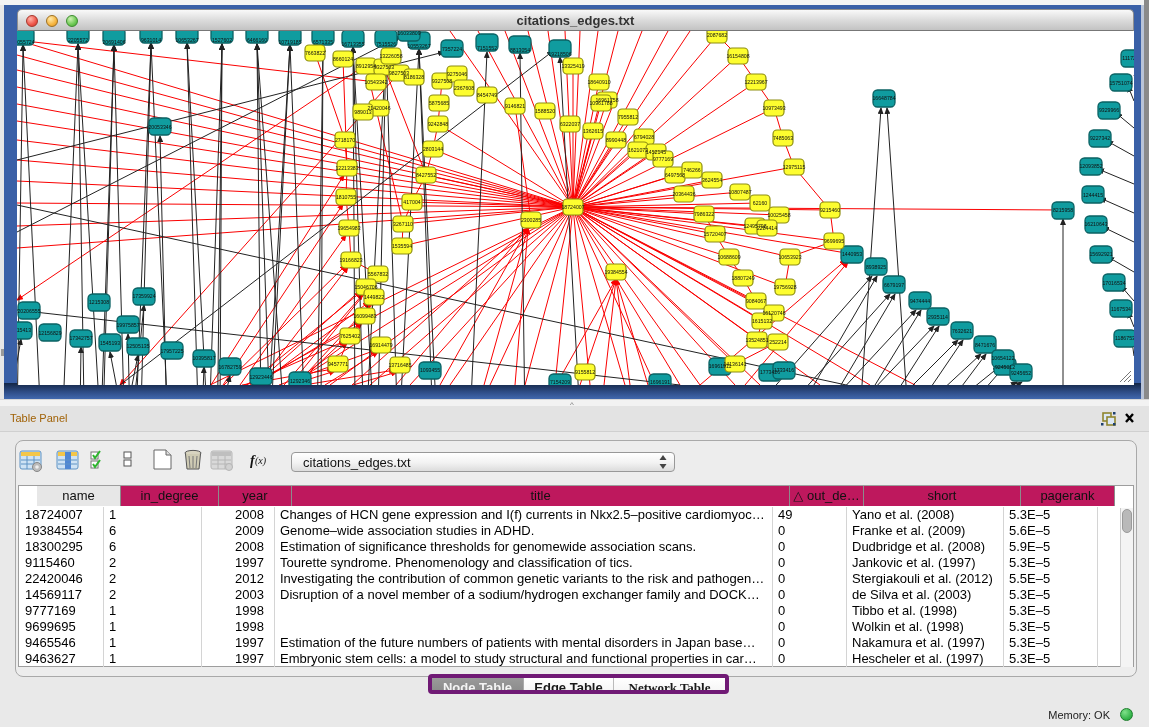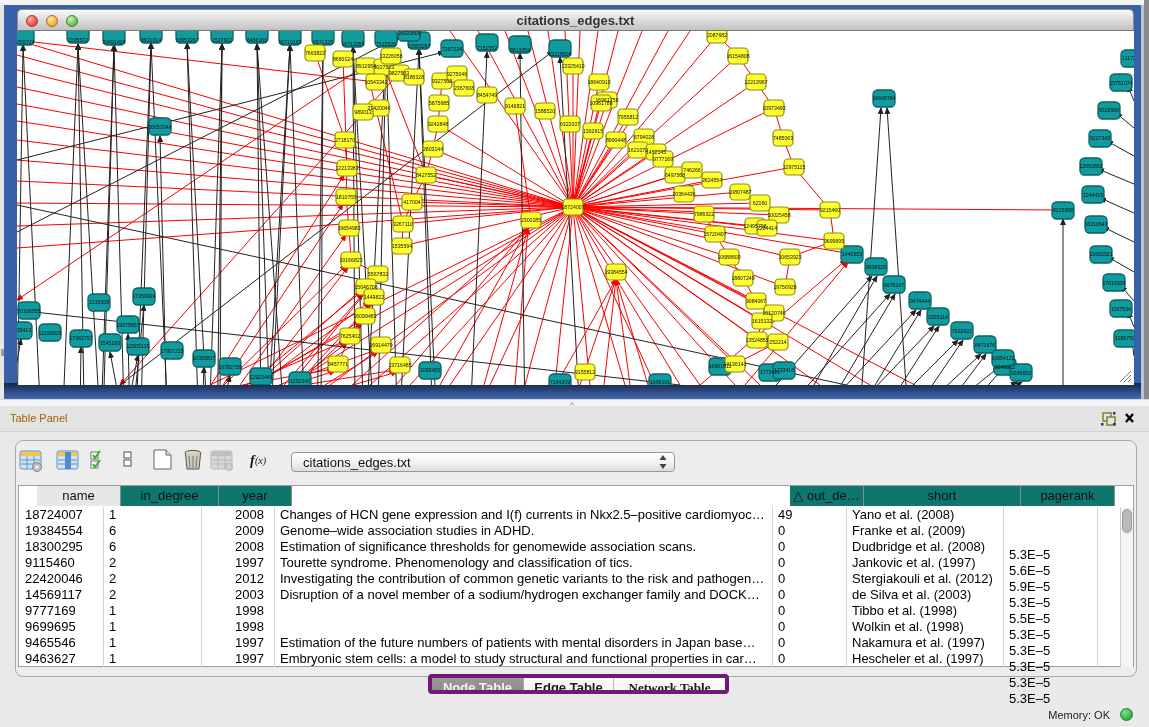--- a/index.html
+++ b/index.html
@@ -25,38 +25,38 @@
 #tptext { left:10px; top:412px; font-size:11px; color:#a16207; }
 
 #panel { left:15px; top:440px; width:1122px; height:237px; background:#ededed; border:1.5px solid #a9a9a9; border-radius:8px; }
 
 #combo { left:291px; top:452px; width:384px; height:20px; border:1px solid #989898; border-radius:4px;
   background:linear-gradient(#ffffff,#f2f2f2 55%,#dcdcdc); font-size:13px; color:#111; line-height:19px; padding-left:11px; }
 #comboarr { left:656px; top:452px; width:14px; height:20px; }
 
 #table { left:18px; top:485px; width:1116px; height:182px; background:#ffffff; border:1px solid #9d9d9d; font-size:13px; }
 #thead { position:absolute; left:18px; top:0; width:1114px; height:20px; }
-.th { position:absolute; top:0; height:20px; background:#0f766e; border-right:1px solid #8c8c8c; text-align:center; line-height:20px; color:#111; }
+.th { position:absolute; top:0; height:20px; background:#be185d; border-right:1px solid #8c8c8c; text-align:center; line-height:20px; color:#111; }
 #th0 { left:0; width:84px; background:#e7e7e7; }
 #th1 { left:84px; width:98px; }
 #th2 { left:182px; width:73px; }
 #th3 { left:255px; width:498px; }
 #th4 { left:753px; width:74px; }
 #th5 { left:827px; width:157px; }
 #th6 { left:984px; width:94px; }
 #tbody { position:absolute; left:0; top:21px; width:1114px; }
 .tr { position:relative; height:16px; line-height:16px; white-space:nowrap; color:#000; }
 .tr div { position:absolute; overflow:hidden; }
 .c0 { left:6px; width:78px; }
 .c1 { left:90px; width:90px; }
 .c2 { left:188px; width:65px;margin-left:28px; }
 .c3 { left:261px; width:492px; }
 .c4 { left:759px; width:68px; }
 .c5 { left:833px; width:151px; }
-.c6 { left:990px; width:88px;margin-top:40px; }
+.c6 { left:990px; width:88px; }
 .vline { position:absolute; top:21px; width:1px; height:160px; background:#d4d4d4; }
 #sbtrack { left:1101px; top:22px; width:13px; height:159px; background:#f4f4f4; border-left:1px solid #ccc; position:absolute; }
 #sbthumb { left:1px; top:1px; width:10px; height:24px; background:#b9b9b9; border:1px solid #9a9a9a; border-radius:5px; position:absolute; }
 
 #tabs { left:428px; top:674px; height:20px; border:4px solid #701a75; border-radius:4px; overflow:hidden; font-size:13px; font-weight:bold; display:flex; }
 .tab { height:20px; line-height:19px; text-align:center; }
 #tab0 { width:91px; background:linear-gradient(#9a9a9a,#848484); color:#f4f4f4; }
 #tab1 { width:90px; background:linear-gradient(#ffffff,#f0f0f0); color:#1a1a1a; border-left:1px solid #aaa; }
 #tab2 { width:112px; background:linear-gradient(#ffffff,#f0f0f0); color:#1a1a1a; border-left:1px solid #bbb;font-family:Liberation Serif, serif; }
 
@@ -693,20 +693,21 @@
 <div class="abs" id="combo">citations_edges.txt</div>
 <svg class="abs" id="comboarr" xmlns="http://www.w3.org/2000/svg" width="14" height="20">
  <path d="M7 3 L10.5 8 L3.5 8 z" fill="#444"></path>
     <path d="M7 17 L10.5 12 L3.5 12 z" fill="#444"></path>
 </svg>
 <div class="abs" id="table">
  <div id="thead">
   <div class="th" id="th0">name</div>
   <div class="th" id="th1">in_degree</div>
   <div class="th" id="th2">year</div>
+  <div class="th" id="th3">title</div>
   <div class="th" id="th4">△ out_de…</div>
   <div class="th" id="th5">short</div>
   <div class="th" id="th6">pagerank</div>
  </div>
  <div class="vline" style="left:84px"></div>
  <div class="vline" style="left:182px"></div>
  <div class="vline" style="left:255px"></div>
  <div class="vline" style="left:753px"></div>
  <div class="vline" style="left:827px"></div>
  <div class="vline" style="left:984px"></div>

